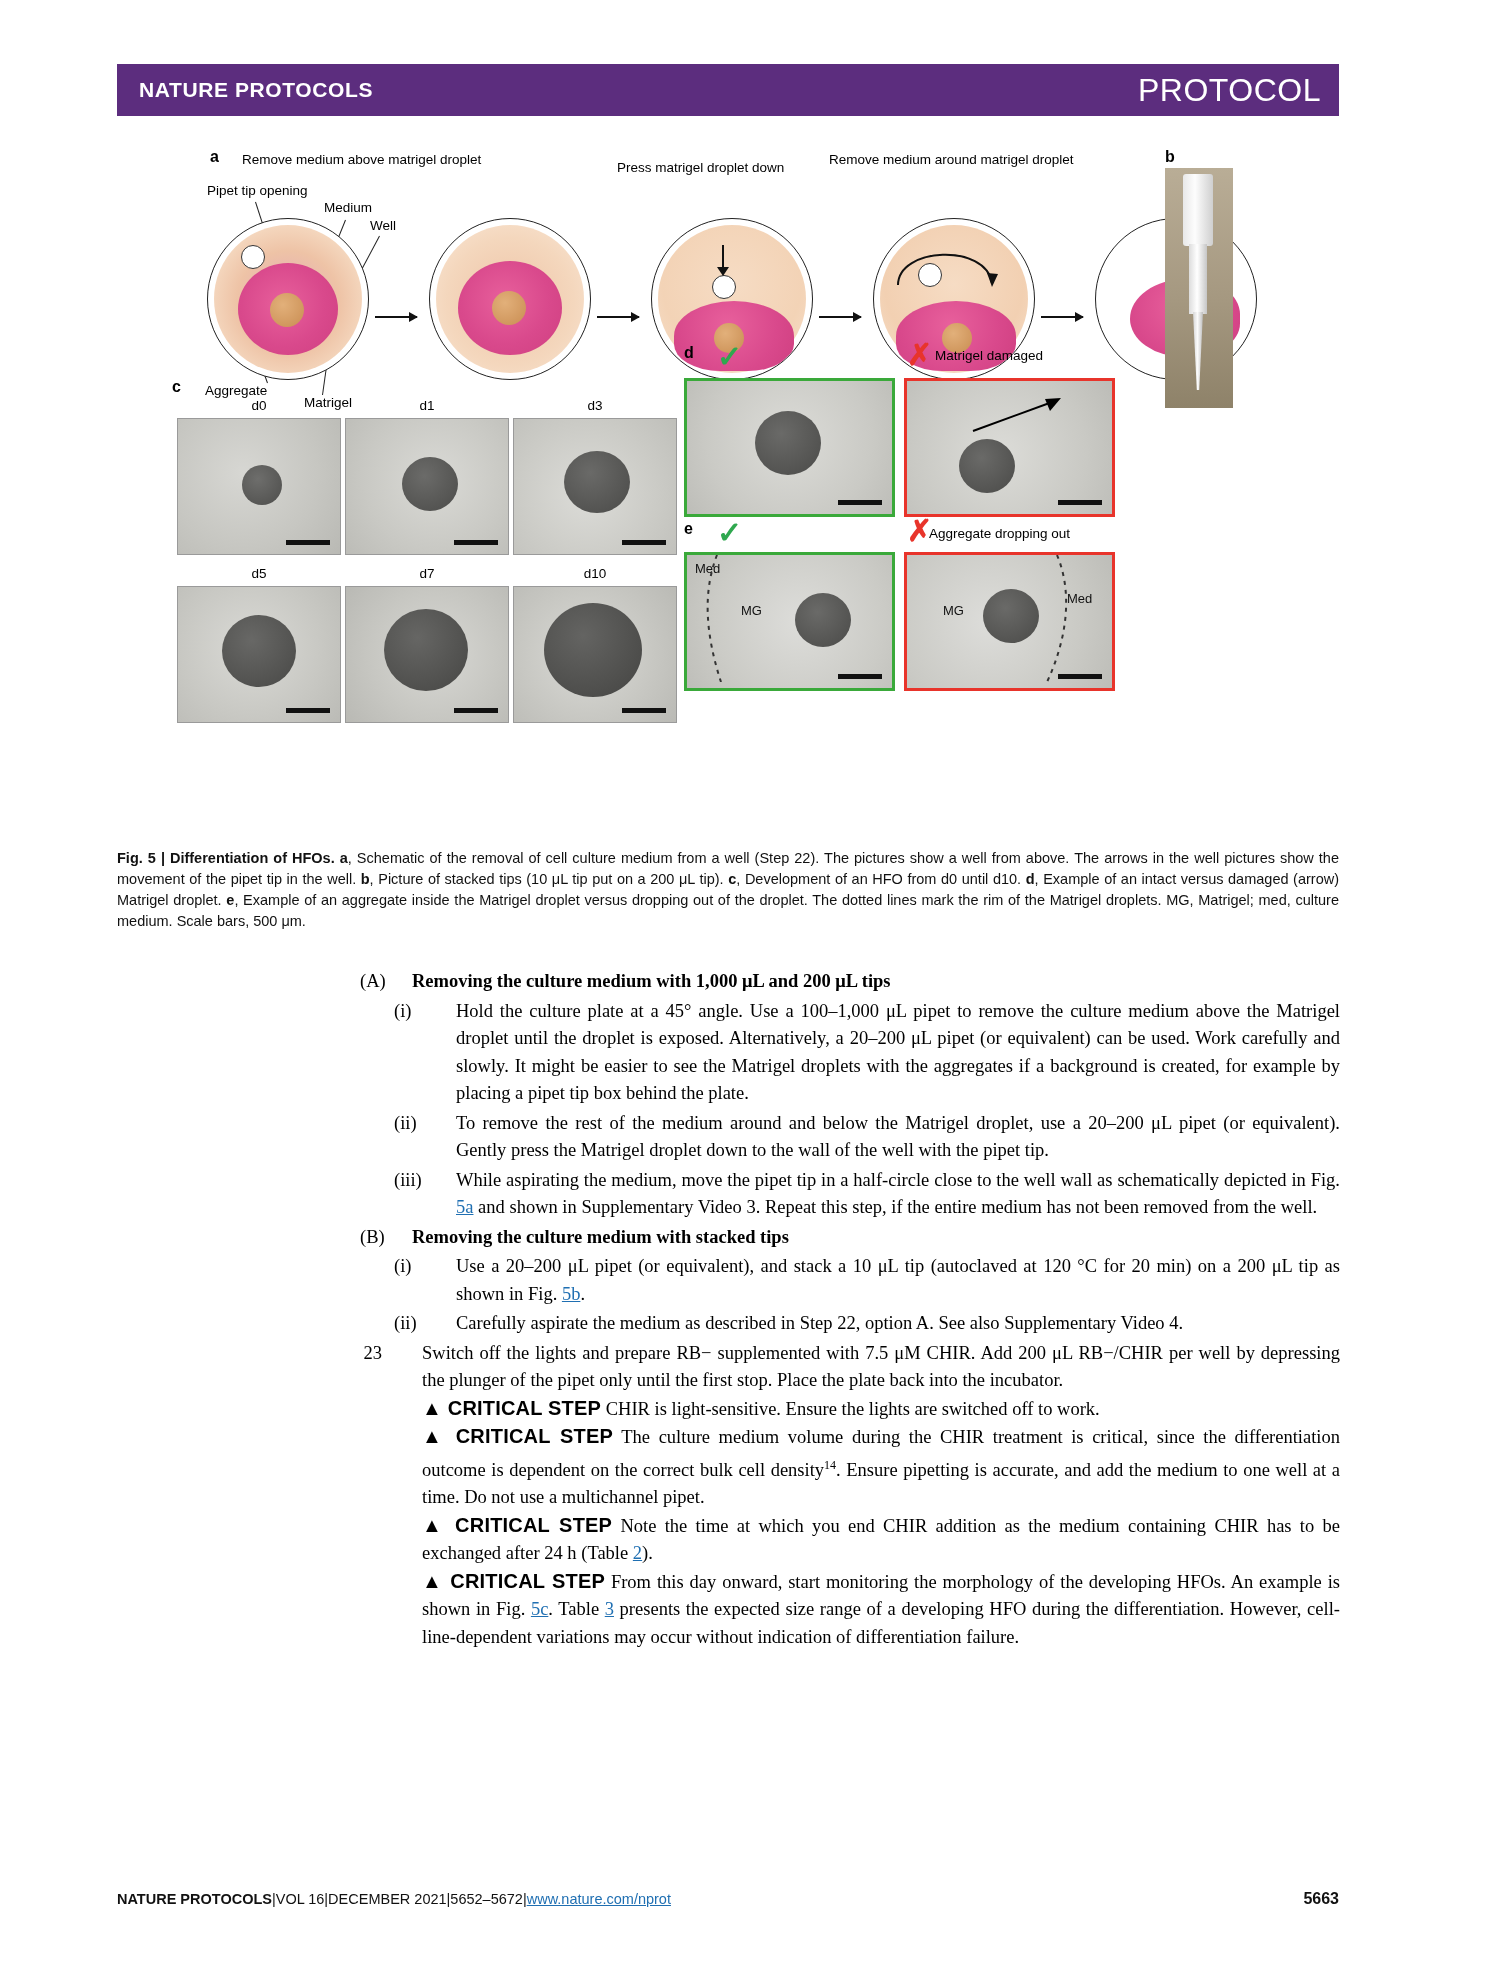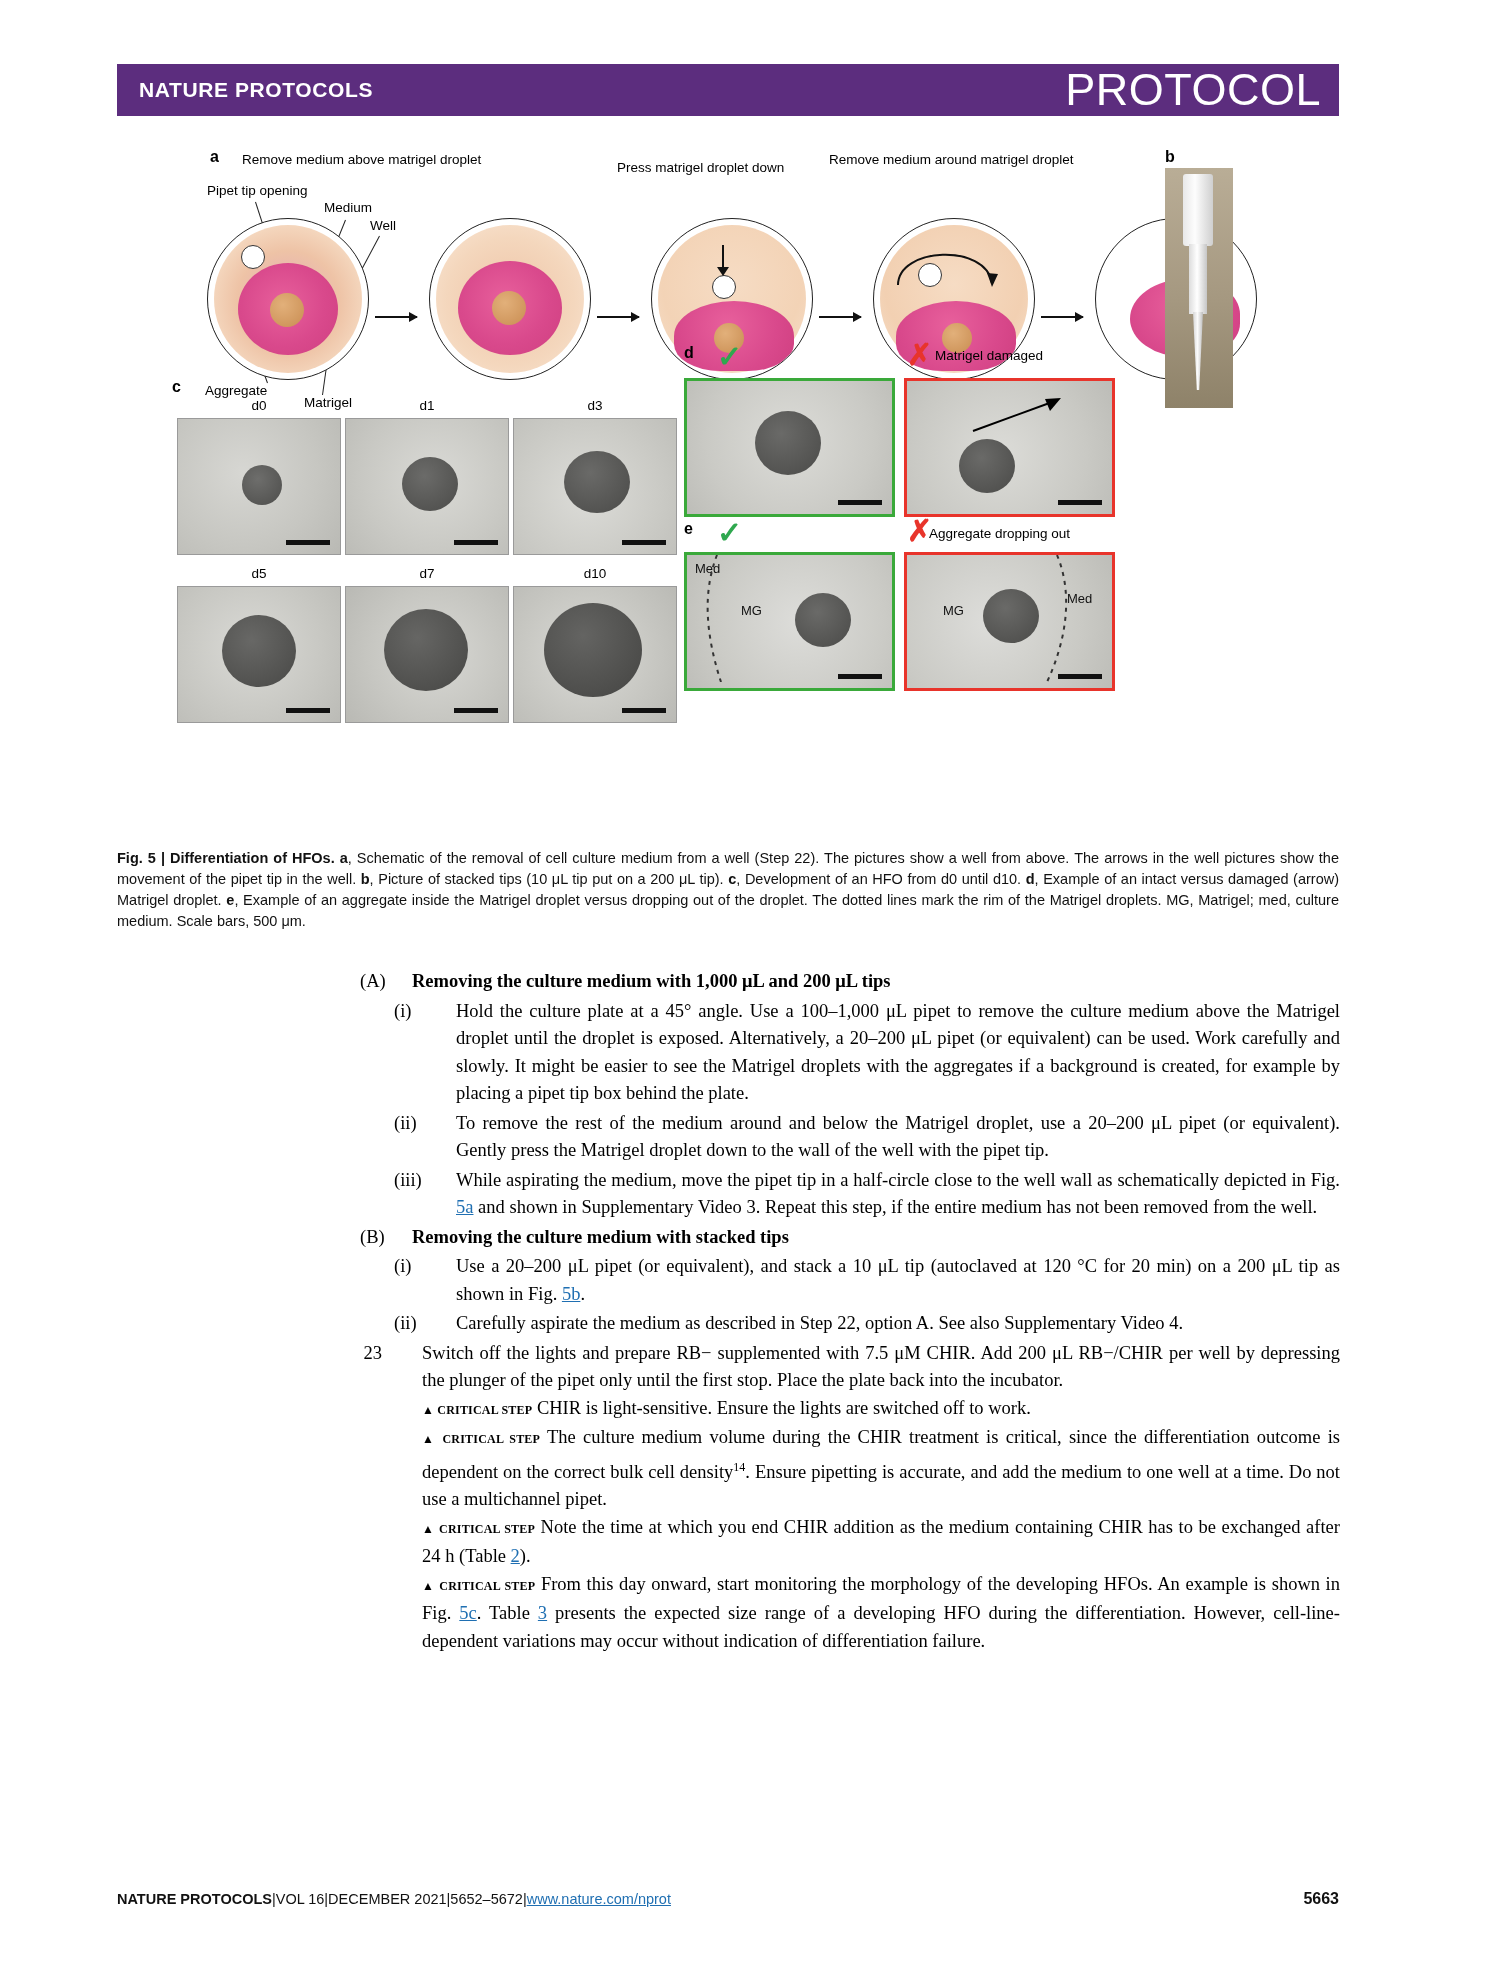--- a/index.html
+++ b/index.html
@@ -17,21 +17,21 @@
   .masthead{
     position:absolute;left:117px;top:64px;width:1222px;height:52px;
     background:#5c2d7e;display:flex;align-items:center;justify-content:space-between;
   }
   .masthead .journal{
     color:#fff;font-family:"Liberation Sans", sans-serif;font-weight:bold;
     font-size:21px;letter-spacing:.6px;margin-left:22px;
   }
   .masthead .ptype{
     color:#fff;font-family:"Liberation Sans", sans-serif;font-weight:normal;
-    font-size:45px;letter-spacing:.5px;margin-right:18px;line-height:36px;
+    font-size:32px;letter-spacing:.5px;margin-right:18px;line-height:36px;
   }
 
   
   .figure{position:absolute;left:117px;top:140px;width:1222px;height:700px;}
   .panel-letter{font-family:"Liberation Sans", sans-serif;font-weight:bold;font-size:16px;}
   .fig-label{font-family:"Liberation Sans", sans-serif;font-size:13.5px;color:#000;}
 
   
   .pa-letter{position:absolute;left:93px;top:8px;}
   .pa-t1{position:absolute;left:125px;top:12px;}
@@ -83,21 +83,21 @@
     position:absolute;left:360px;top:968px;width:980px;
     font-size:18.5px;line-height:27.5px;text-align:justify;
   }
   .lvlA{position:relative;padding-left:52px;margin-bottom:2px;}
   .lvlA .mark{position:absolute;left:0;top:0;width:44px;text-align:left;}
   .lvlA .hdr{font-weight:bold;}
   .lvlR{position:relative;padding-left:96px;margin-bottom:2px;}
   .lvlR .mark{position:absolute;left:34px;top:0;width:54px;text-align:left;}
   .step{position:relative;padding-left:62px;margin-top:2px;}
   .step .num{position:absolute;left:-30px;top:0;width:52px;text-align:right;}
-  .crit{font-family:Liberation Serif, serif;font-weight:bold;font-size:12px;letter-spacing:.2px;}
+  .crit{font-family:Liberation Sans, sans-serif;font-weight:bold;font-size:20px;letter-spacing:.2px;}
   sup{font-size:12px;vertical-align:super;}
 
   
   .footer{
     position:absolute;left:117px;top:1890px;width:1222px;
     display:flex;justify-content:space-between;align-items:baseline;
     font-family:"Liberation Sans", sans-serif;font-size:14.5px;color:#111;
   }
   .footer .left b{font-weight:bold;}
   .footer .pageno{font-weight:bold;font-size:16px;}

